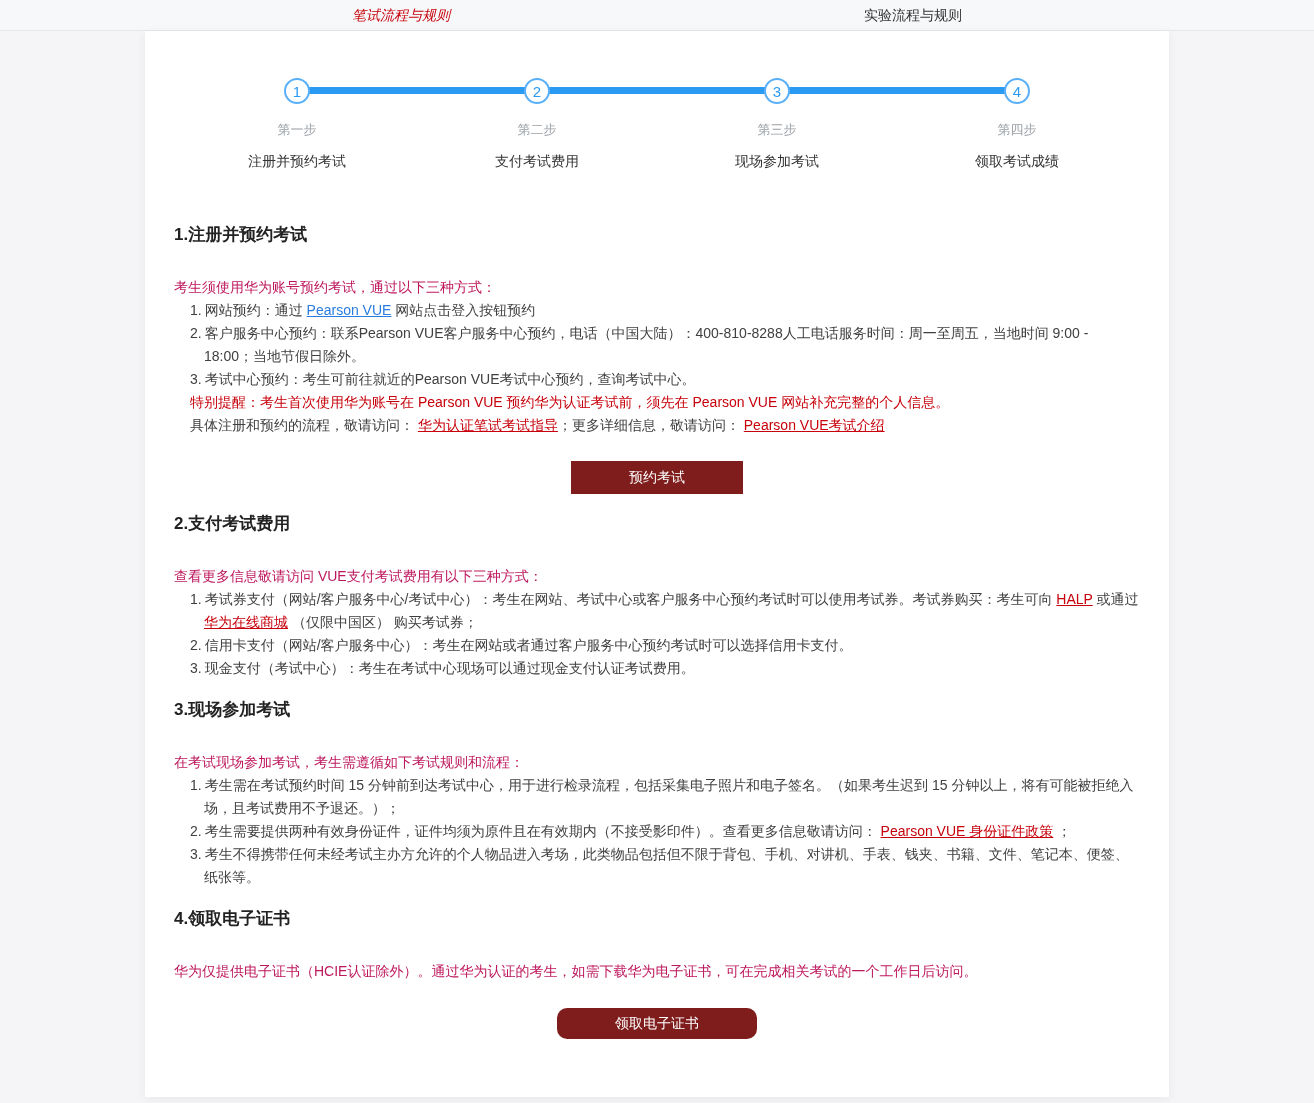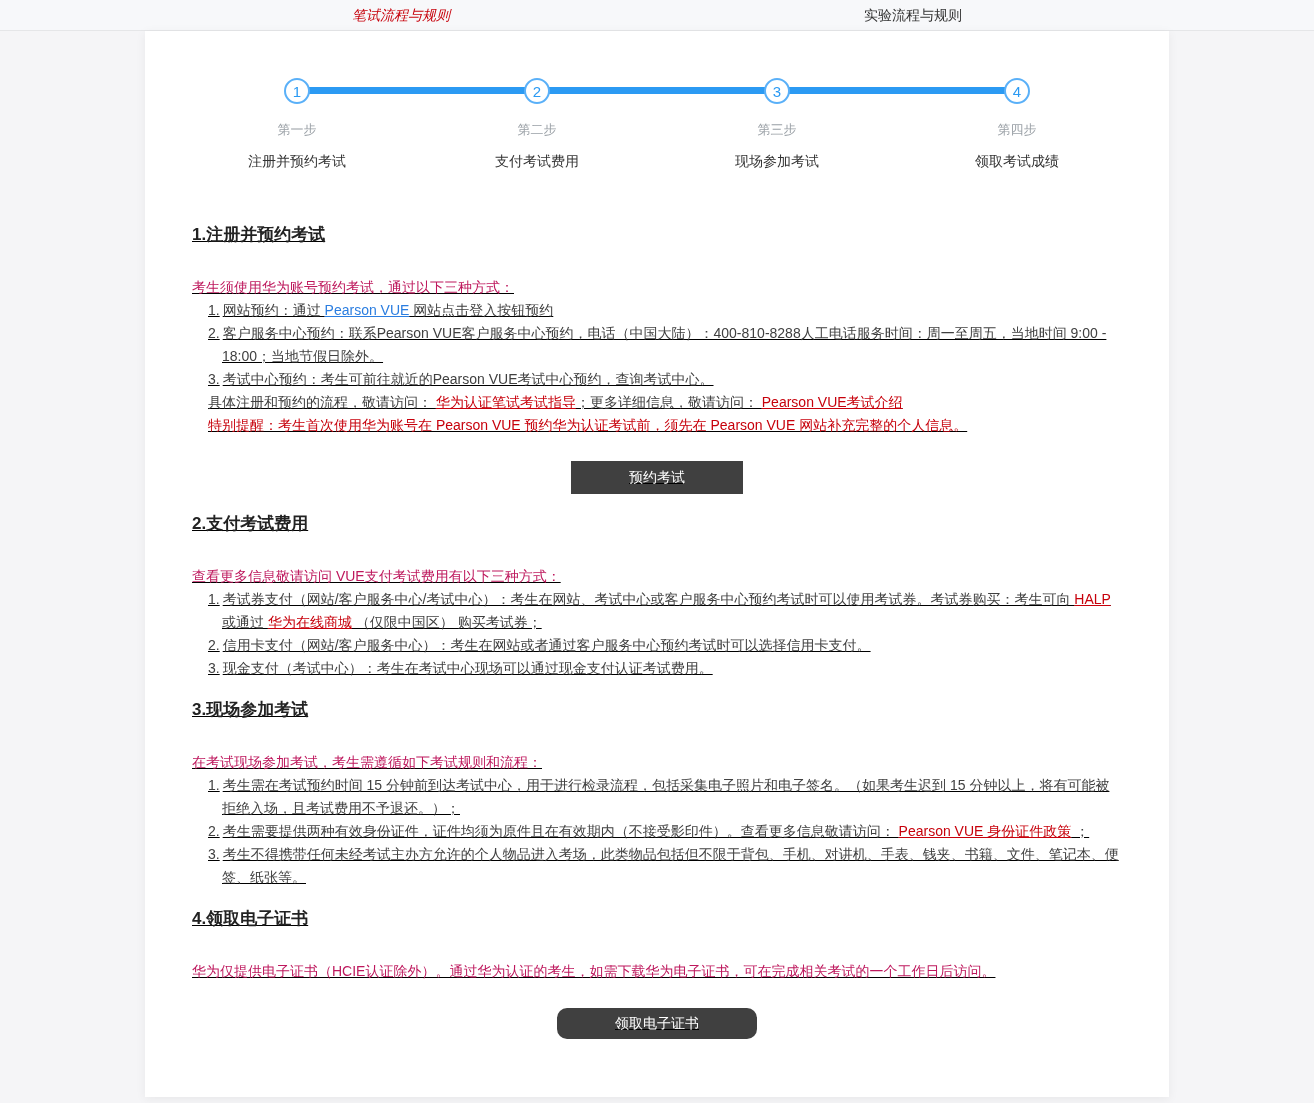--- a/index.html
+++ b/index.html
@@ -37,38 +37,38 @@
   .step { flex:1; display:flex; flex-direction:column; align-items:center; }
   .circle {
     width:26px; height:26px; border:2px solid #5ab0f8; border-radius:50%;
     background:#fff; color:#2b9af3; font-size:15px;
     display:flex; align-items:center; justify-content:center;
     position:relative; z-index:1;
   }
   .step-label { margin-top:17px; font-size:13px; color:#9aa0a6; }
   .step-name  { margin-top:14px; font-size:14px; color:#333; }
   
-  .content { padding:0 47px;text-decoration:underline; }
+  .content { padding:0 29px; }
   .sec-heading {
     font-size:17px; color:#222; font-weight:700; margin-top:18px;
   }
   .sec-heading.first { margin-top:52px; }
   .intro { margin-top:30px; font-size:14px; color:#be185d; line-height:23px; }
   .li {
     font-size:14px; color:#404040; line-height:23px;
     margin-left:30px; text-indent:-14px;
   }
   .num { margin-right:3px; }
   .note { font-size:14px; line-height:23px; margin-left:16px; color:#404040; }
   .note.red { color:#c7000b; }
   .red-link  { color:#c7000b; text-decoration:underline; cursor:pointer; }
   .blue-link { color:#2a7de0; text-decoration:underline; cursor:pointer;text-align:right; }
   .btn {
     display:block; margin:24px auto 0;
-    background:#404040; color:#fff; border:none;
+    background:#7f1d1d; color:#fff; border:none;
     font-size:14px; cursor:pointer;
     font-family:"Liberation Sans", "DejaVu Sans", sans-serif;
   }
   .btn-book { width:172px; height:33px; }
   .btn-cert { width:200px; height:31px; margin-top:25px;border-radius:10px; }
 </style>
 </head>
 <body>
 
 <div class="topbar">
@@ -112,24 +112,24 @@
       <p class="intro">考生须使用华为账号预约考试，通过以下三种方式：</p>
       <div class="li">
         <span class="num">1.</span><span>网站预约：通过 </span><a class="blue-link">Pearson VUE</a><span> 网站点击登入按钮预约</span>
       </div>
       <div class="li">
         <span class="num">2.</span><span>客户服务中心预约：联系Pearson VUE客户服务中心预约，电话（中国大陆）：400-810-8288人工电话服务时间：周一至周五，当地时间 9:00 - 18:00；当地节假日除外。</span>
       </div>
       <div class="li">
         <span class="num">3.</span><span>考试中心预约：考生可前往就近的Pearson VUE考试中心预约，查询考试中心。</span>
       </div>
+      <div class="note red">特别提醒：考生首次使用华为账号在 Pearson VUE 预约华为认证考试前，须先在 Pearson VUE 网站补充完整的个人信息。</div>
       <div class="note">
         <span>具体注册和预约的流程，敬请访问： </span><a class="red-link">华为认证笔试考试指导</a><span>；更多详细信息，敬请访问： </span><a class="red-link">Pearson VUE考试介绍</a>
       </div>
-      <div class="note red">特别提醒：考生首次使用华为账号在 Pearson VUE 预约华为认证考试前，须先在 Pearson VUE 网站补充完整的个人信息。</div>
       <button class="btn btn-book">预约考试</button>
     </div>
 
     <div class="section">
       <div class="sec-heading">2.支付考试费用</div>
       <p class="intro">查看更多信息敬请访问 VUE支付考试费用有以下三种方式：</p>
       <div class="li">
         <span class="num">1.</span><span>考试券支付（网站/客户服务中心/考试中心）：考生在网站、考试中心或客户服务中心预约考试时可以使用考试券。考试券购买：考生可向 </span><a class="red-link">HALP</a><span> 或通过 </span><a class="red-link">华为在线商城</a><span> （仅限中国区） 购买考试券；</span>
       </div>
       <div class="li">

